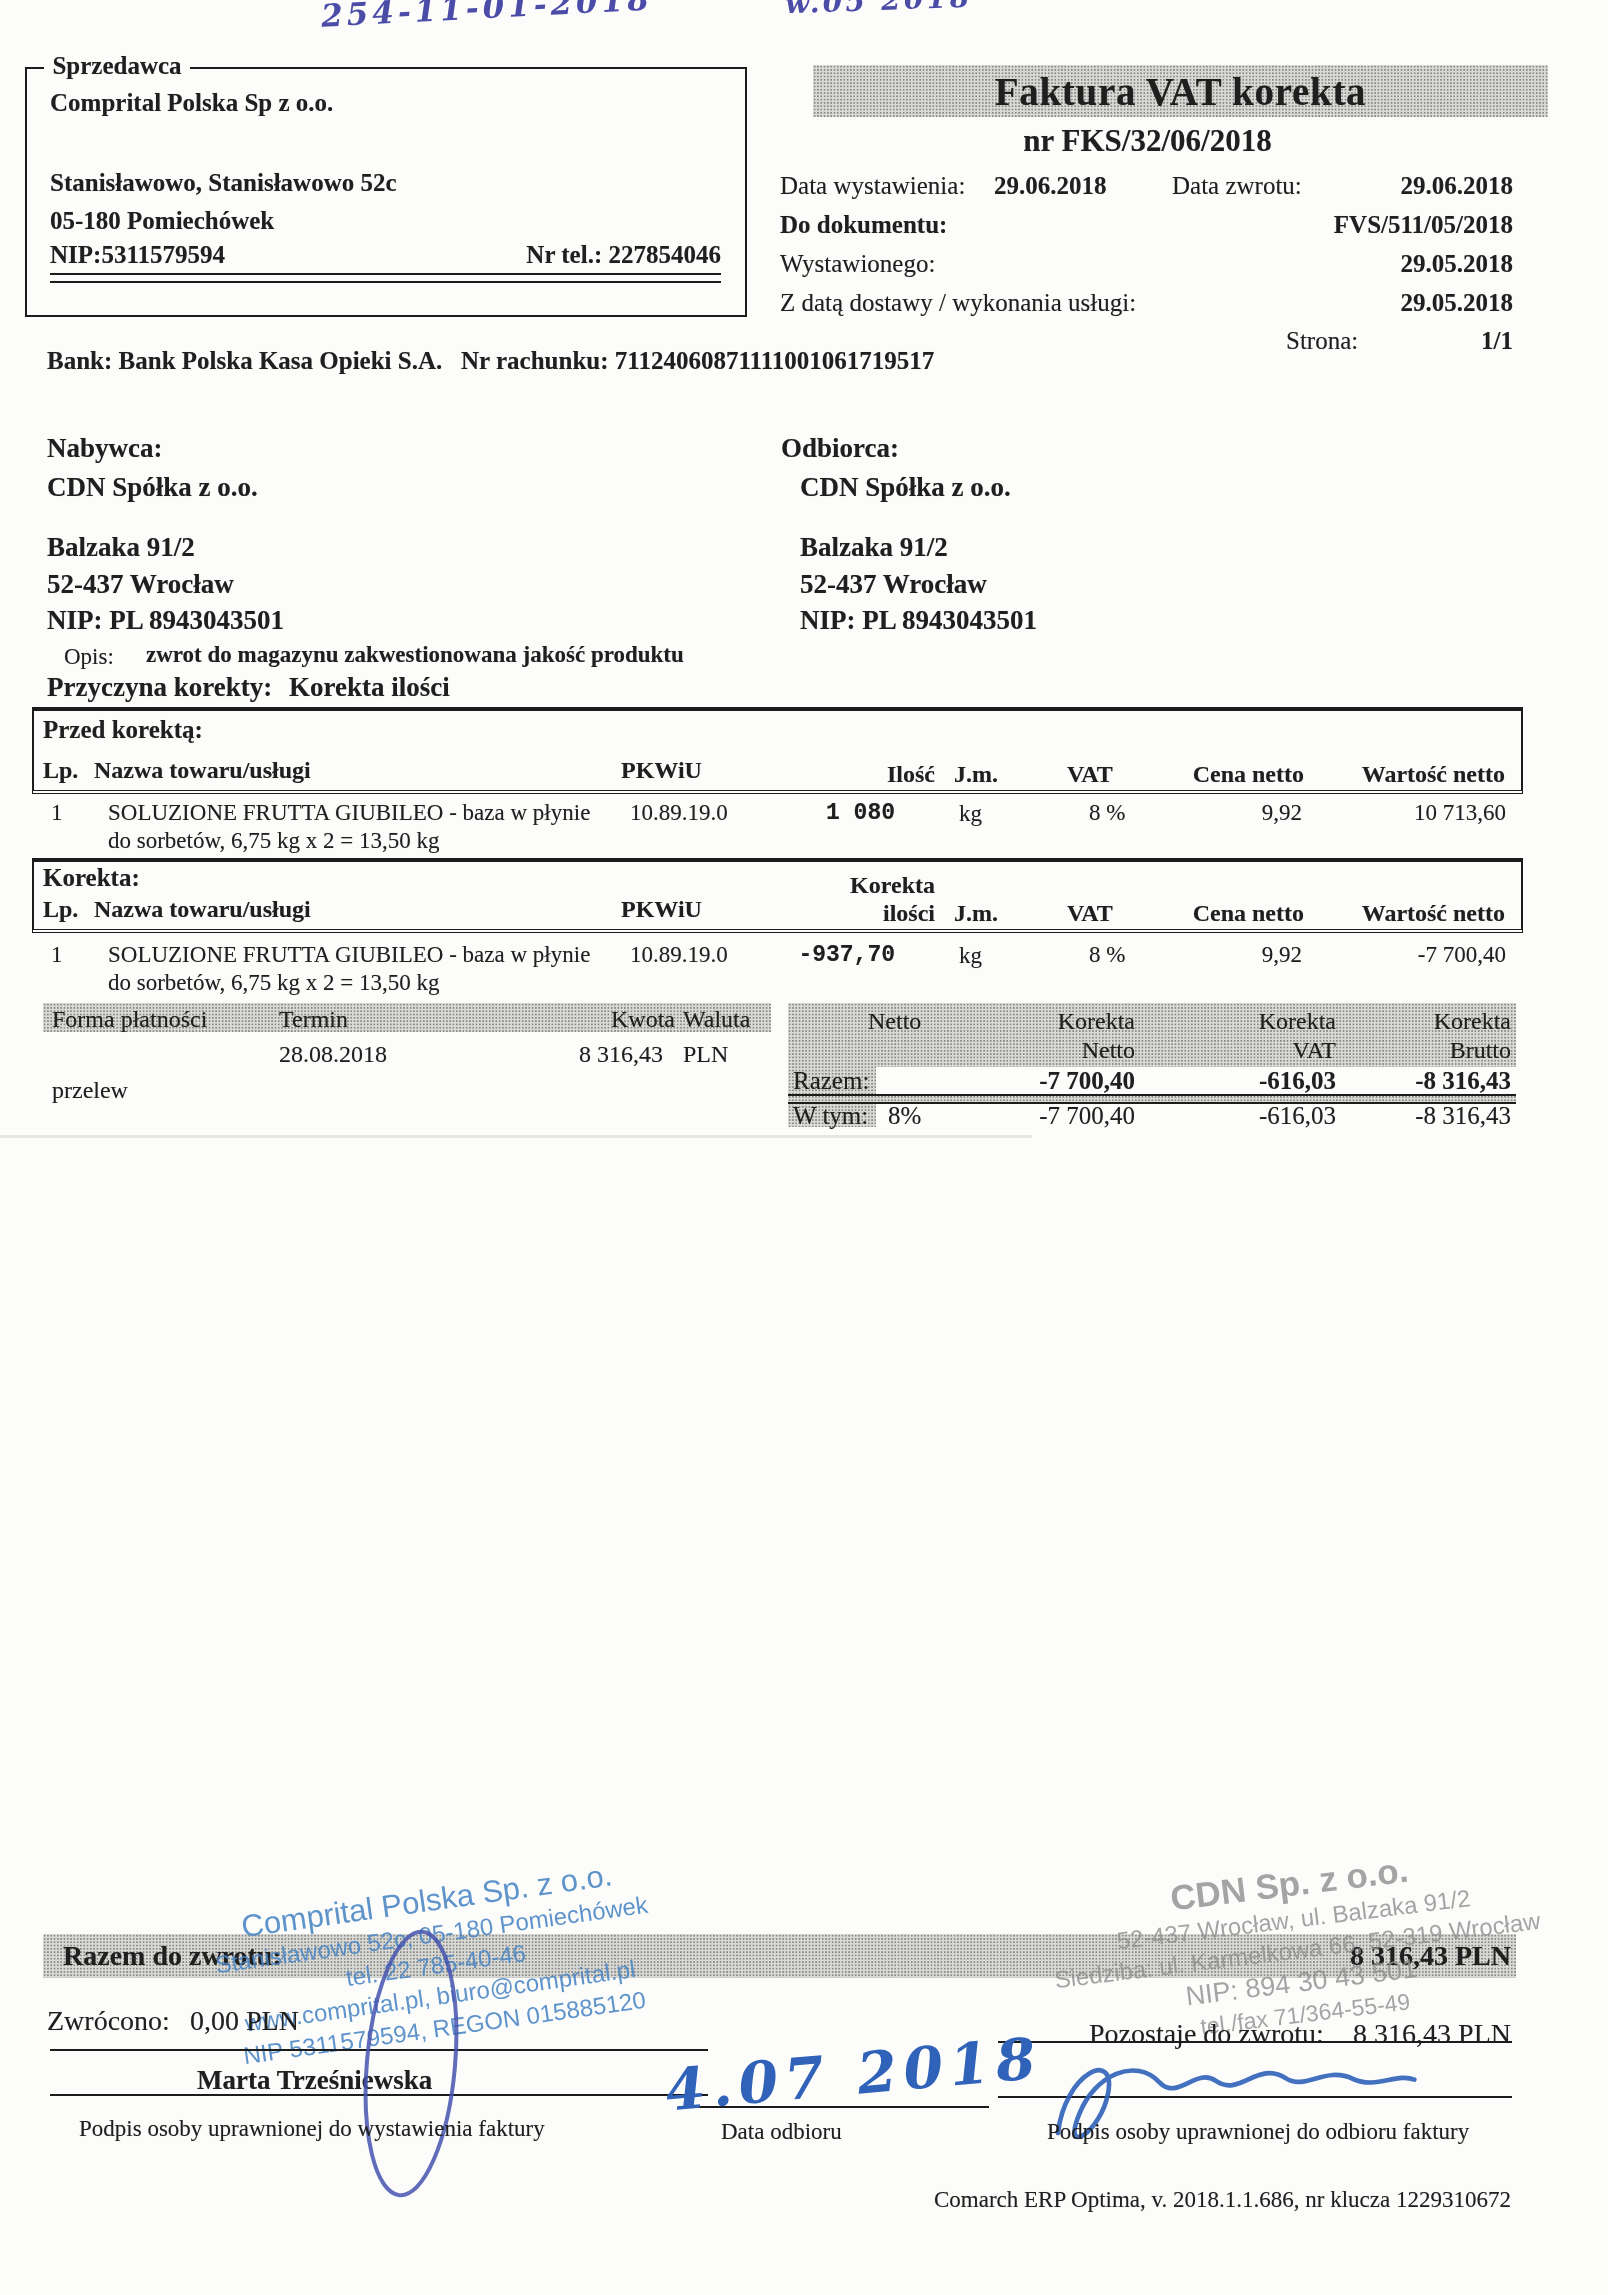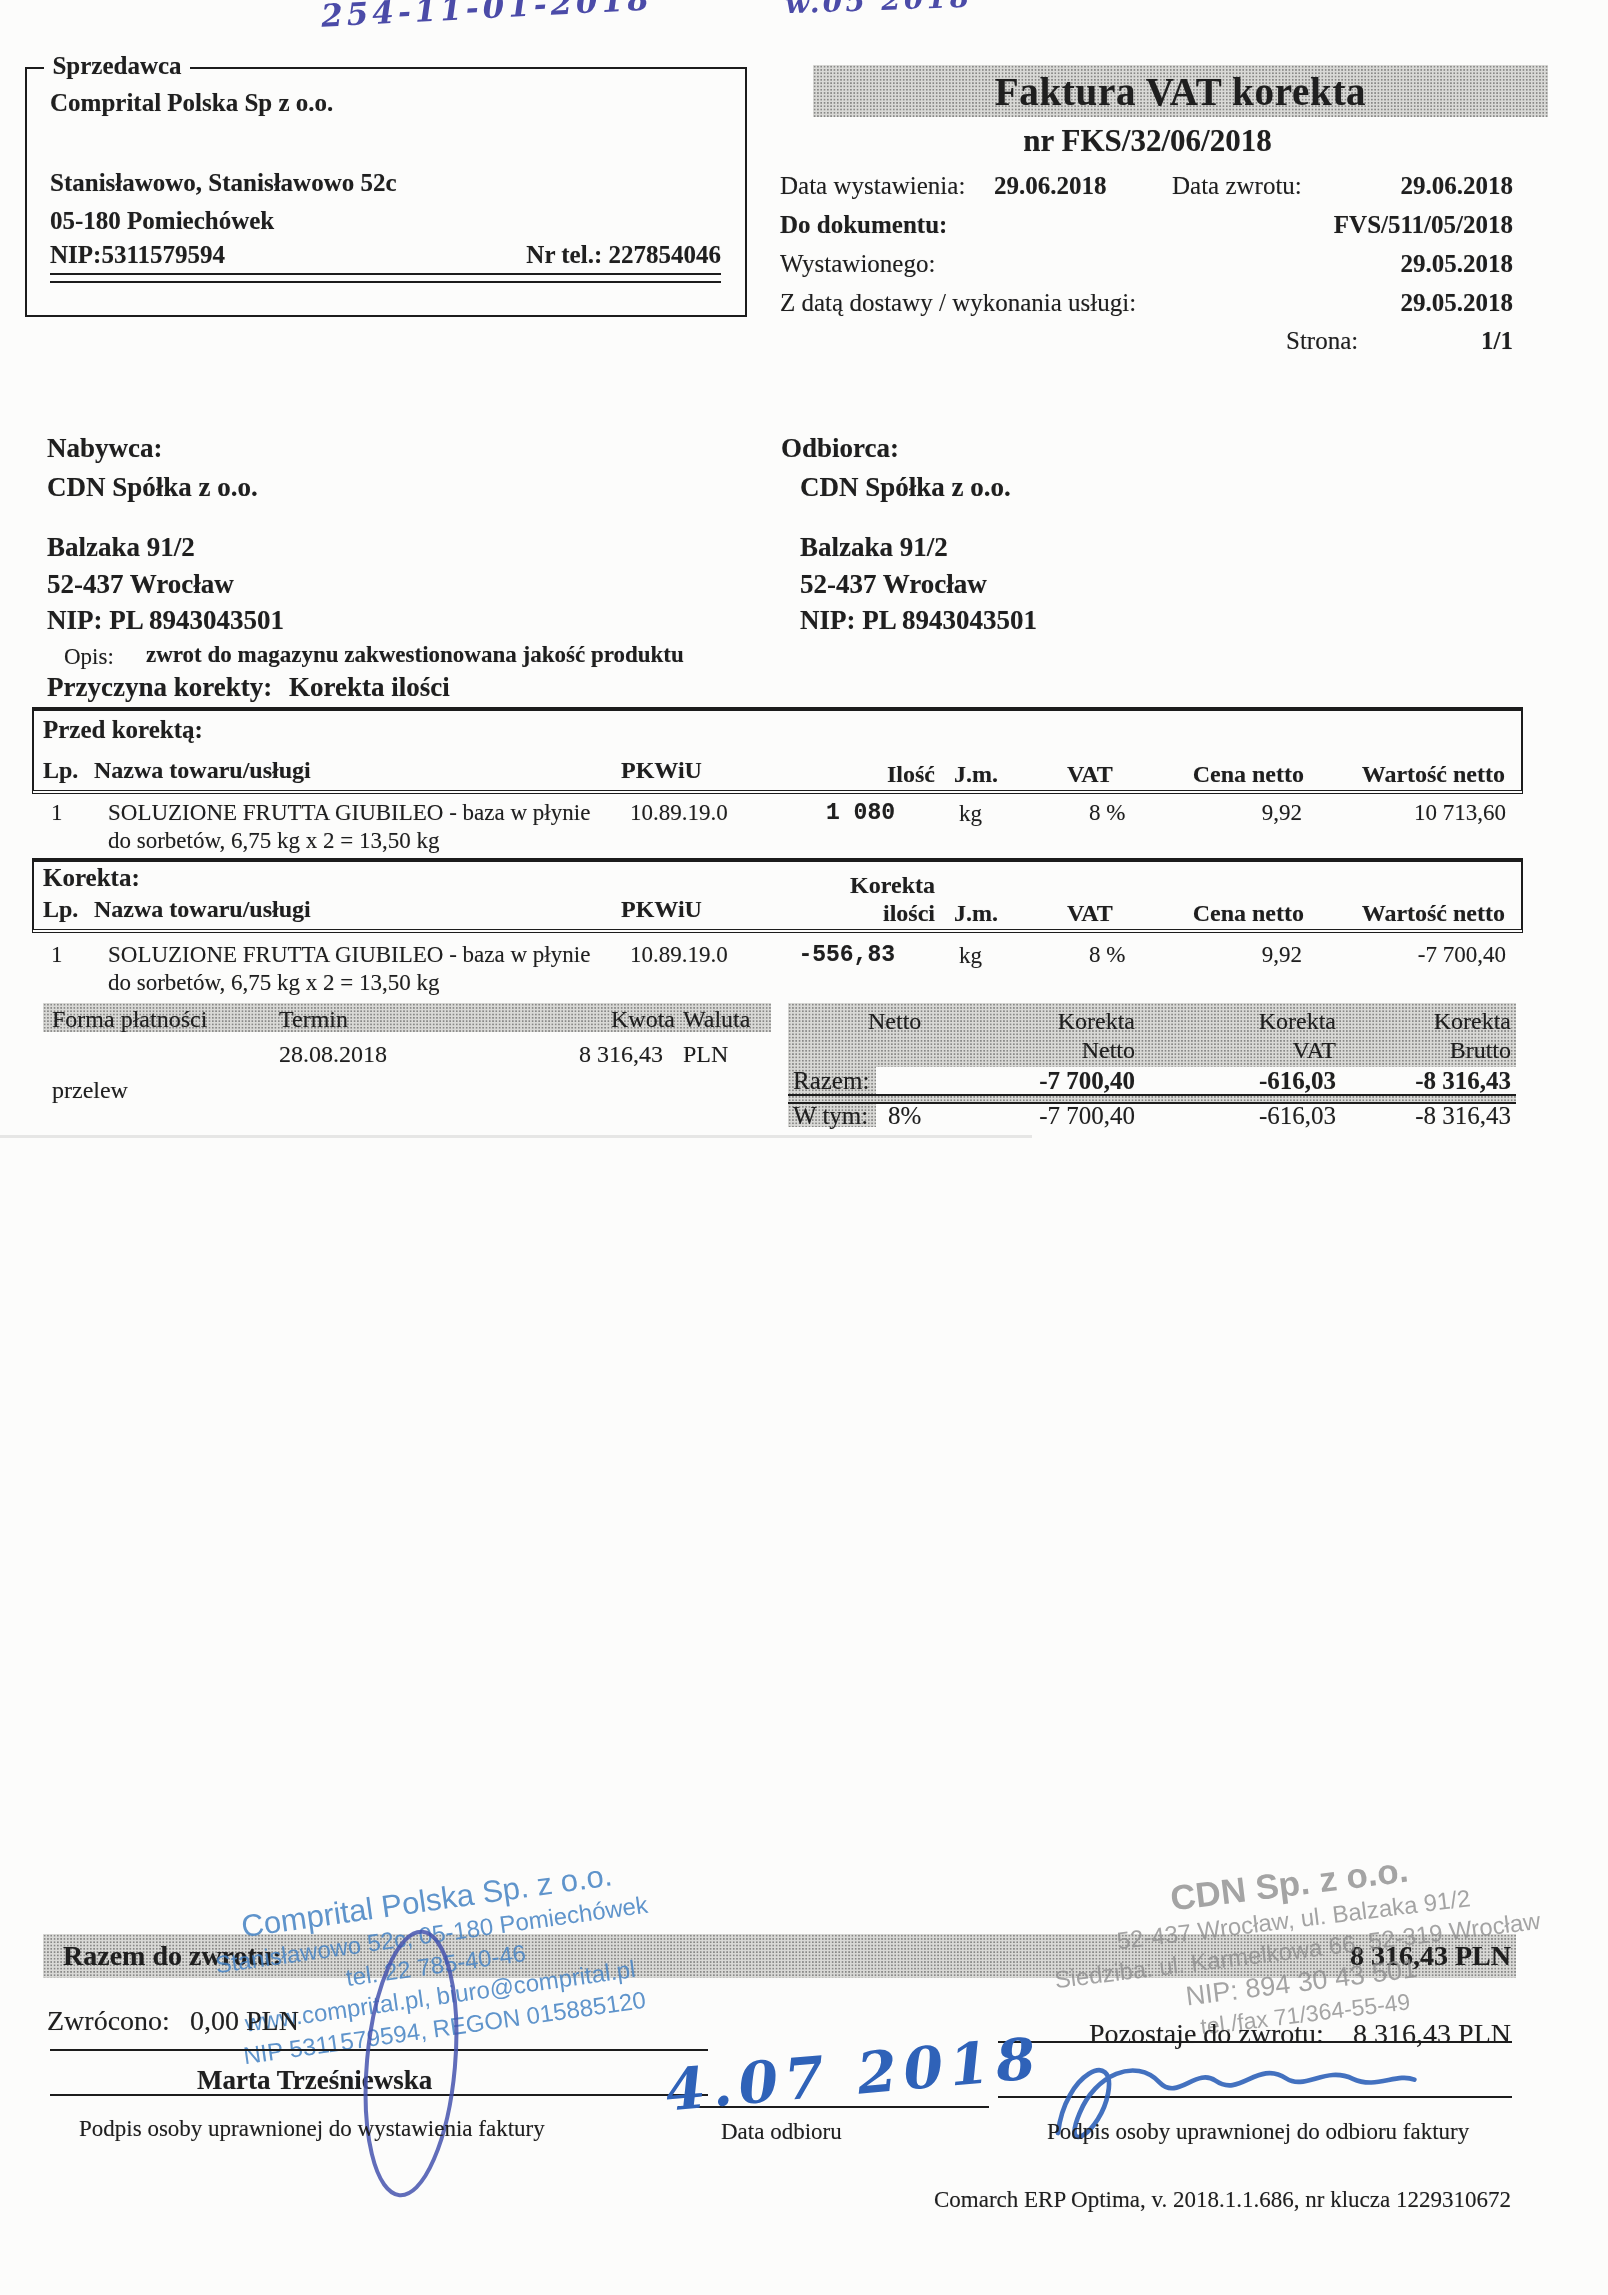--- a/index.html
+++ b/index.html
@@ -67,20 +67,26 @@
 
   <span class="abs t38 ink" style="left:780px;top:250px;">Wystawionego:</span>
   <span class="abs t38 b ink" style="right:96px;top:250px;">29.05.2018</span>
 
   <span class="abs t38 ink" style="left:780px;top:289px;">Z datą dostawy / wykonania usługi:</span>
   <span class="abs t38 b ink" style="right:96px;top:289px;">29.05.2018</span>
 
   <span class="abs t38 ink" style="left:1286px;top:327px;">Strona:</span>
   <span class="abs t38 b ink" style="right:96px;top:327px;">1/1</span>
 
+  <div class="abs t38 b ink" style="left:47px;top:347px;">
+    <span>Bank:</span>
+    <span>Bank Polska Kasa Opieki S.A.</span>&nbsp;&nbsp;
+    <span>Nr rachunku:</span>
+    <span>71124060871111001061719517</span>
+  </div>
 
   <span class="abs t40 b ink" style="left:47px;top:433px;">Nabywca:</span>
   <span class="abs t40 b ink" style="left:47px;top:472px;">CDN Spółka z o.o.</span>
   <span class="abs t40 b ink" style="left:47px;top:532px;">Balzaka 91/2</span>
   <span class="abs t40 b ink" style="left:47px;top:569px;">52-437 Wrocław</span>
   <span class="abs t40 b ink" style="left:47px;top:605px;">NIP: PL 8943043501</span>
 
   <span class="abs t40 b ink" style="left:781px;top:433px;">Odbiorca:</span>
   <span class="abs t40 b ink" style="left:800px;top:472px;">CDN Spółka z o.o.</span>
   <span class="abs t40 b ink" style="left:800px;top:532px;">Balzaka 91/2</span>
@@ -125,21 +131,21 @@
   <span class="abs t36 b ink" style="left:954px;top:900px;">J.m.</span>
   <span class="abs t36 b ink" style="left:1067px;top:900px;">VAT</span>
   <span class="abs t36 b ink" style="right:305px;top:900px;">Cena netto</span>
   <span class="abs t36 b ink" style="right:104px;top:900px;">Wartość netto</span>
 
   <div>
     <span class="abs t34 ink" style="left:51px;top:942px;">1</span>
     <span class="abs t34 ink" style="left:108px;top:942px;">SOLUZIONE FRUTTA GIUBILEO - baza w płynie</span>
     <span class="abs t34 ink" style="left:108px;top:970px;">do sorbetów, 6,75 kg x 2 = 13,50 kg</span>
     <span class="abs t34 ink" style="left:630px;top:942px;">10.89.19.0</span>
-    <span class="abs mono ink" style="right:714px;top:942px;">-556,83</span>
+    <span class="abs mono ink" style="right:714px;top:942px;">-937,70</span>
     <span class="abs t34 ink" style="left:959px;top:943px;">kg</span>
     <span class="abs t34 ink" style="left:1089px;top:942px;">8 %</span>
     <span class="abs t34 ink" style="right:307px;top:942px;">9,92</span>
     <span class="abs t34 ink" style="right:103px;top:942px;">-7 700,40</span>
   </div>
 
   <div class="abs ht" style="left:43px;top:1003px;width:728px;height:29px;"></div>
   <span class="abs t36 ink" style="left:52px;top:1006px;">Forma płatności</span>
   <span class="abs t36 ink" style="left:279px;top:1006px;">Termin</span>
   <span class="abs t36 ink" style="right:934px;top:1006px;">Kwota</span>

